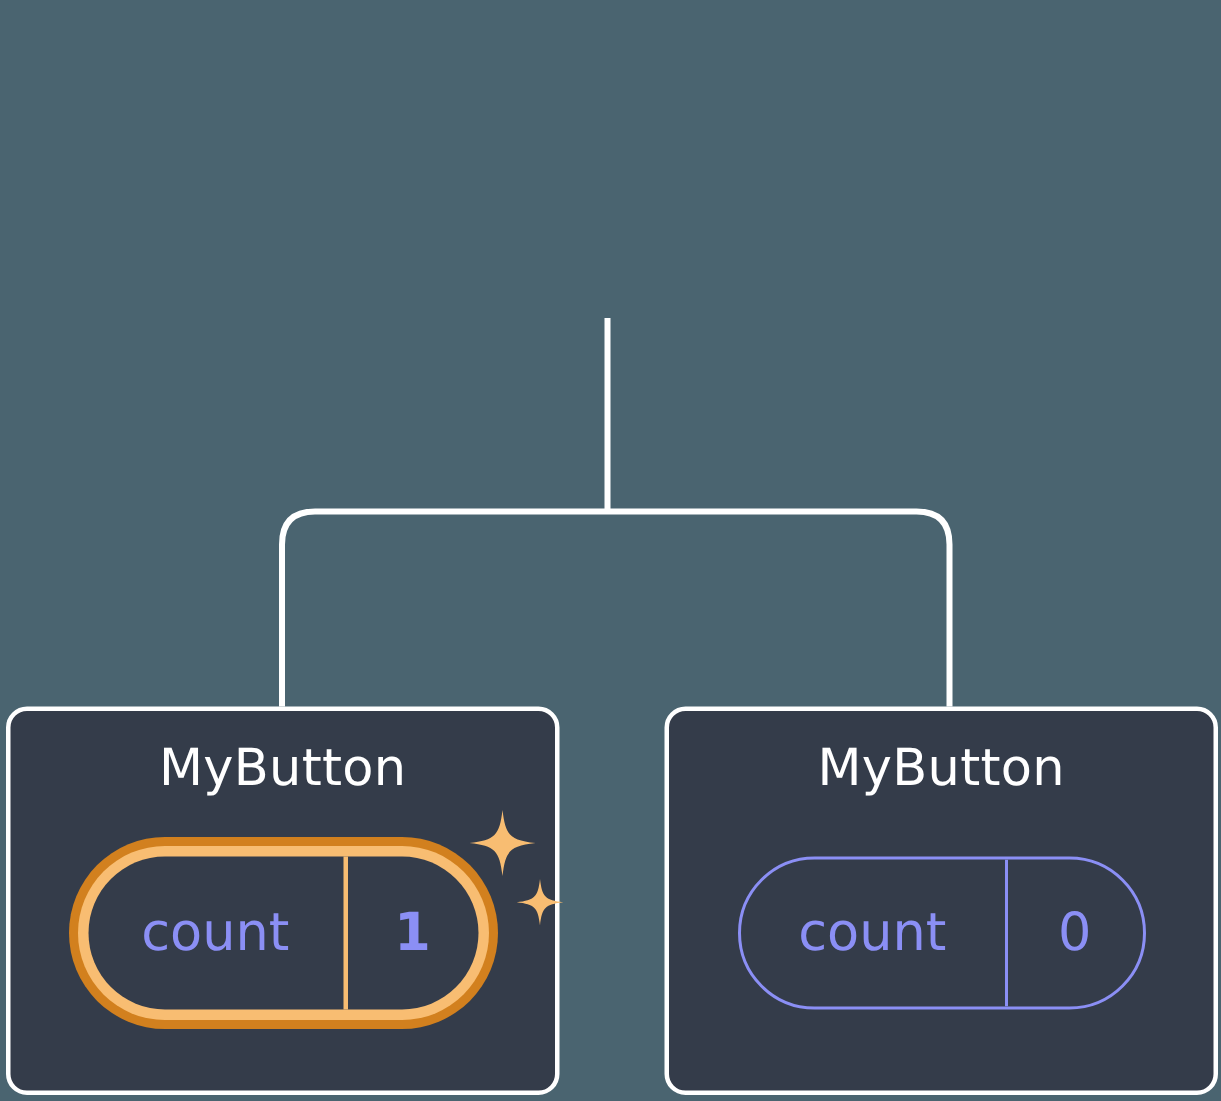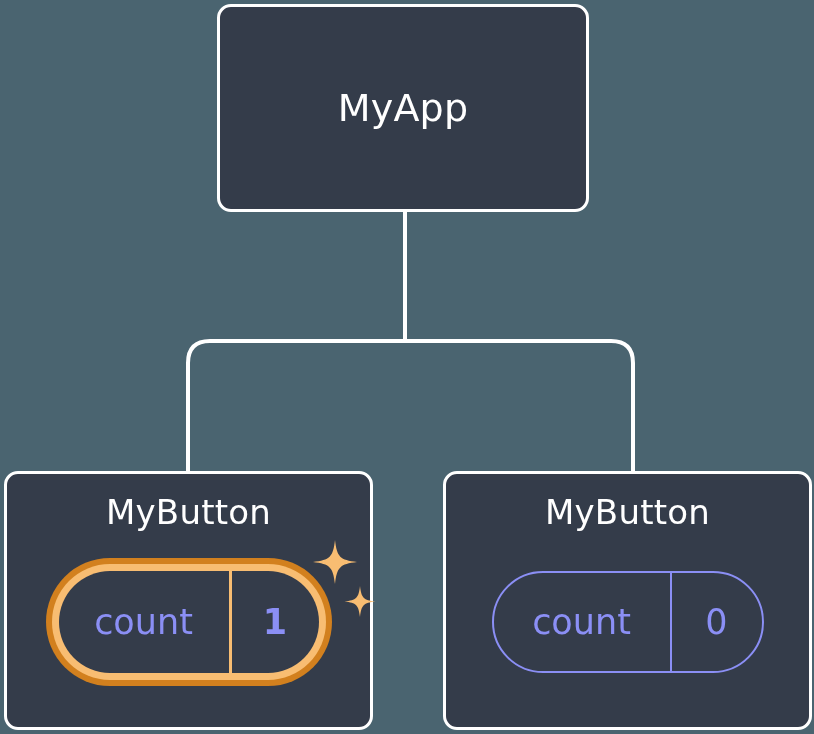--- a/index.html
+++ b/index.html
@@ -171,23 +171,20 @@
 </head>
 <body>
 
 <div id="stage">
 
   <svg id="connectors" viewBox="0 0 814 734" width="814" height="734" fill="none">
     <path d="M 405 212 L 405 341" stroke="#ffffff" stroke-width="4" stroke-linecap="butt"></path>
     <path d="M 188 471 L 188 363 Q 188 341 210 341 L 611 341 Q 633 341 633 363 L 633 471" stroke="#ffffff" stroke-width="4" stroke-linecap="butt"></path>
   </svg>
 
-  <div class="node node-root">
-    <div class="node-title">MyApp</div>
-  </div>
 
   <div class="node node-child-left">
     <div class="node-title">MyButton</div>
 
     <div class="pill-wrap">
       <div class="pill-highlight-outer">
         <div class="pill-highlight-mid">
           <div class="pill-highlight-inner">
             <div class="pill-key">count</div>
             <div class="pill-val">1</div>

